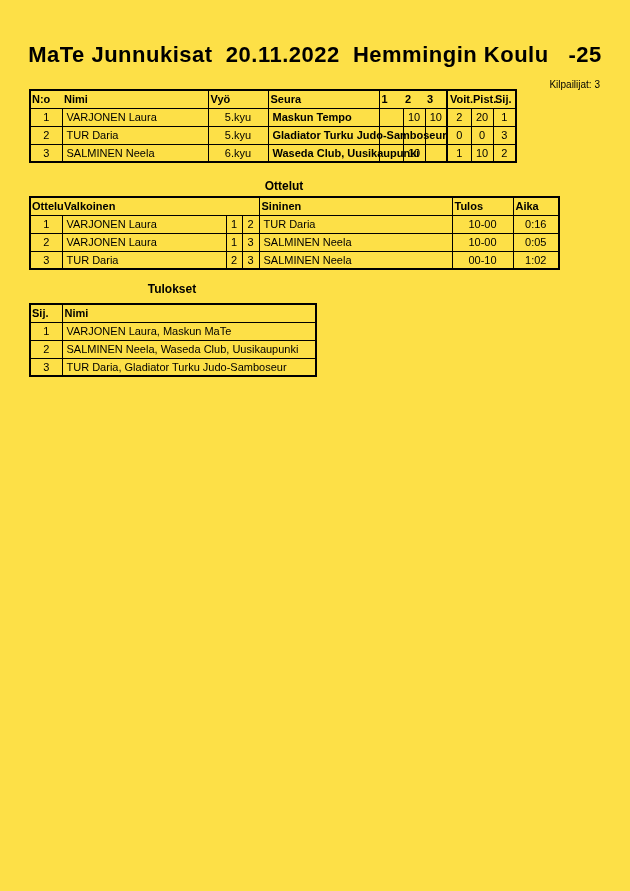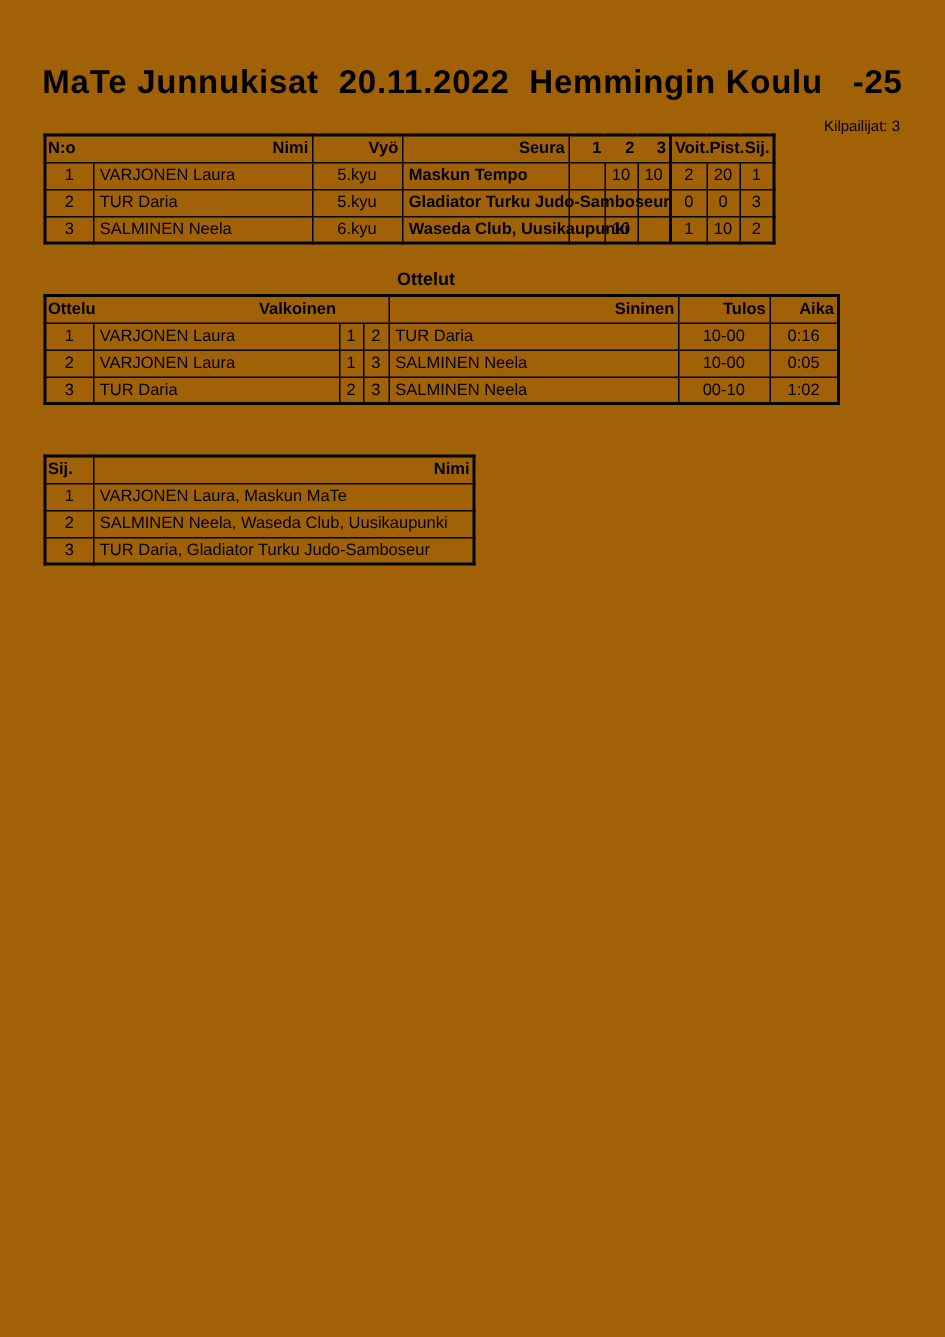--- a/index.html
+++ b/index.html
@@ -3,21 +3,21 @@
 <meta charset="utf-8">
 <style>
   * { box-sizing: border-box; margin: 0; padding: 0; }
   html, body { background: #ffffff; }
   body {
     width: 630px; height: 891px;
     font-family: "Liberation Sans", sans-serif;
     color: #000;
     position: relative;
   }
-  #page { position: relative; width: 630px; height: 891px; background: #a16207; overflow: hidden; }
+  #page { position: relative; width: 630px; height: 891px; background: #fde047; overflow: hidden; }
 
   .doc-title {
     position: absolute; top: 42px; left: 0; width: 630px;
     text-align: center;
     font-size: 22px; font-weight: bold;
     white-space: pre;
     letter-spacing: 0.5px;
   }
   .section-heading {
     position: absolute;
@@ -39,21 +39,21 @@
     border: 2px solid #000;
     font-size: 11px;
     white-space: nowrap;
     padding-left: 12px;
   }
   #kilpailijat-table { top: 89px;  left: 29px; width: 488px; }
   #ottelut-table     { top: 196px; left: 29px; width: 529px; }
   #tulokset-table    { top: 303px; left: 29px; width: 286px; }
 
   th, td { height: 18px; line-height: 16px; overflow: visible; vertical-align: middle; }
-  th { font-weight: bold; border: 0; text-align: right; padding: 0 2px; }
+  th { font-weight: bold; border: 0; text-align: left; padding: 0 2px; }
   td { border: 1px solid #000; text-align: center; padding: 0 2px; }
 
   th.align-left, td.align-left { text-align: left; padding-left: 4px; }
   th.corner { text-align: left; padding-left: 1px; }
 
   
   th.sep-left  { border-left: 1px solid #000; margin-left: 28px; }
   th.sep-right { border-right: 1px solid #000; }
   th.thick-left, td.thick-left { border-left: 2px solid #000; }
 
@@ -178,20 +178,21 @@
       <td class="align-left">TUR Daria</td>
       <td>2</td>
       <td>3</td>
       <td class="align-left">SALMINEN Neela</td>
       <td>00-10</td>
       <td>1:02</td>
     </tr>
   </tbody>
     </table>
 
+  <div class="section-heading" id="tulokset-heading">Tulokset</div>
 
   <table id="tulokset-table">
     <colgroup>
       <col style="width:32px">
         <col style="width:254px">
     </colgroup>
     <tbody>
         <tr>
       <th class="corner sep-right">Sij.</th>
       <th>Nimi</th>

